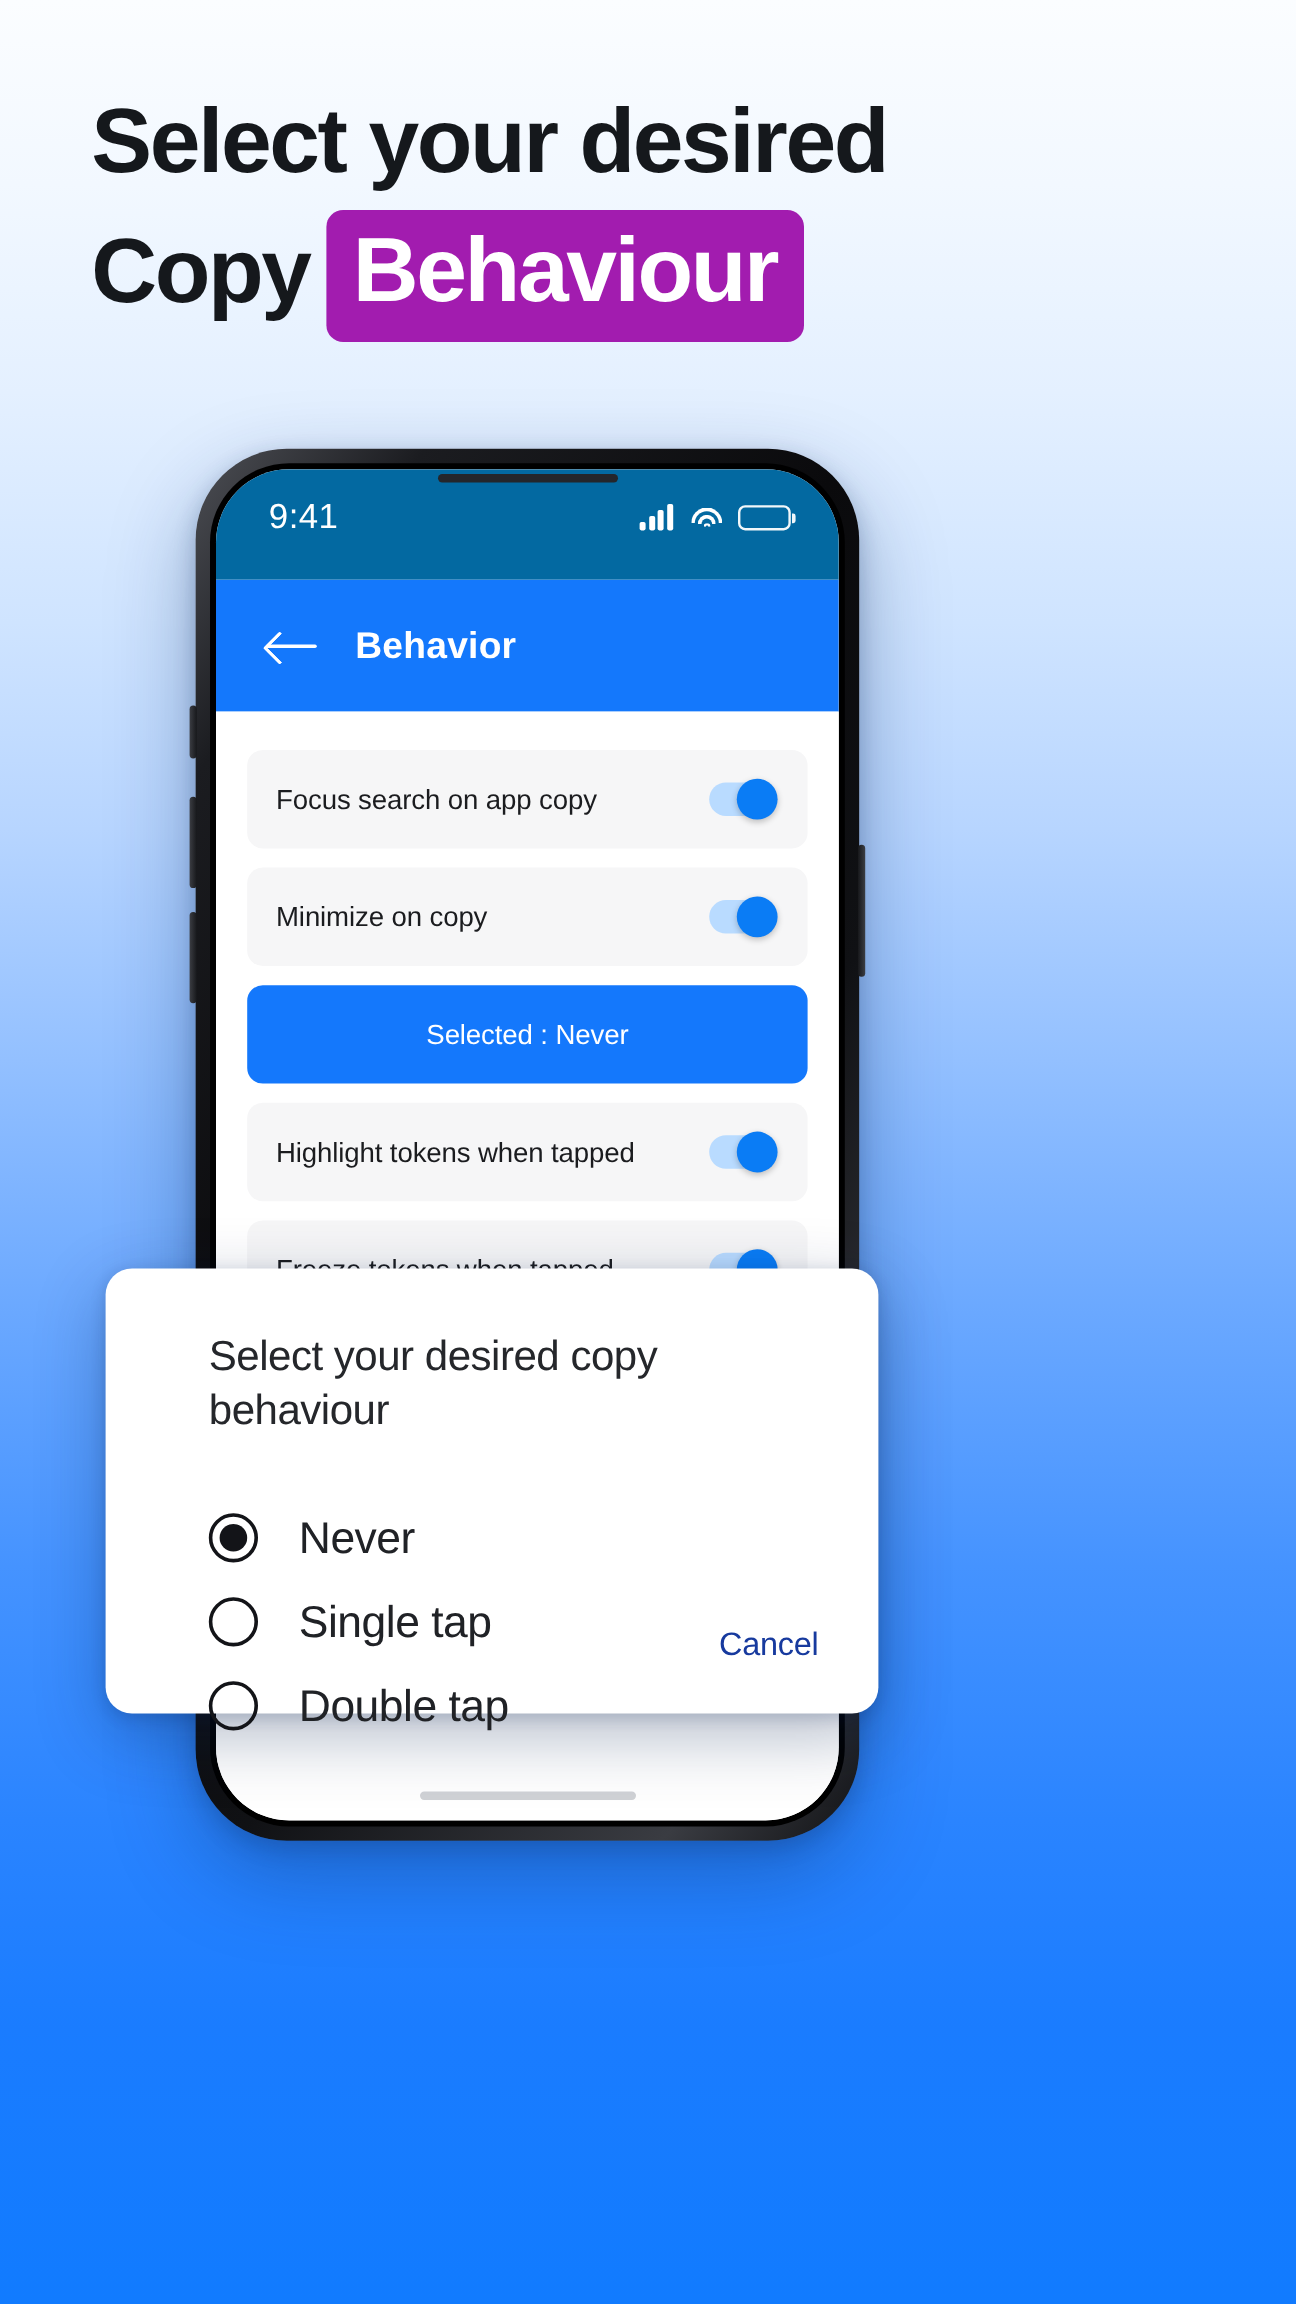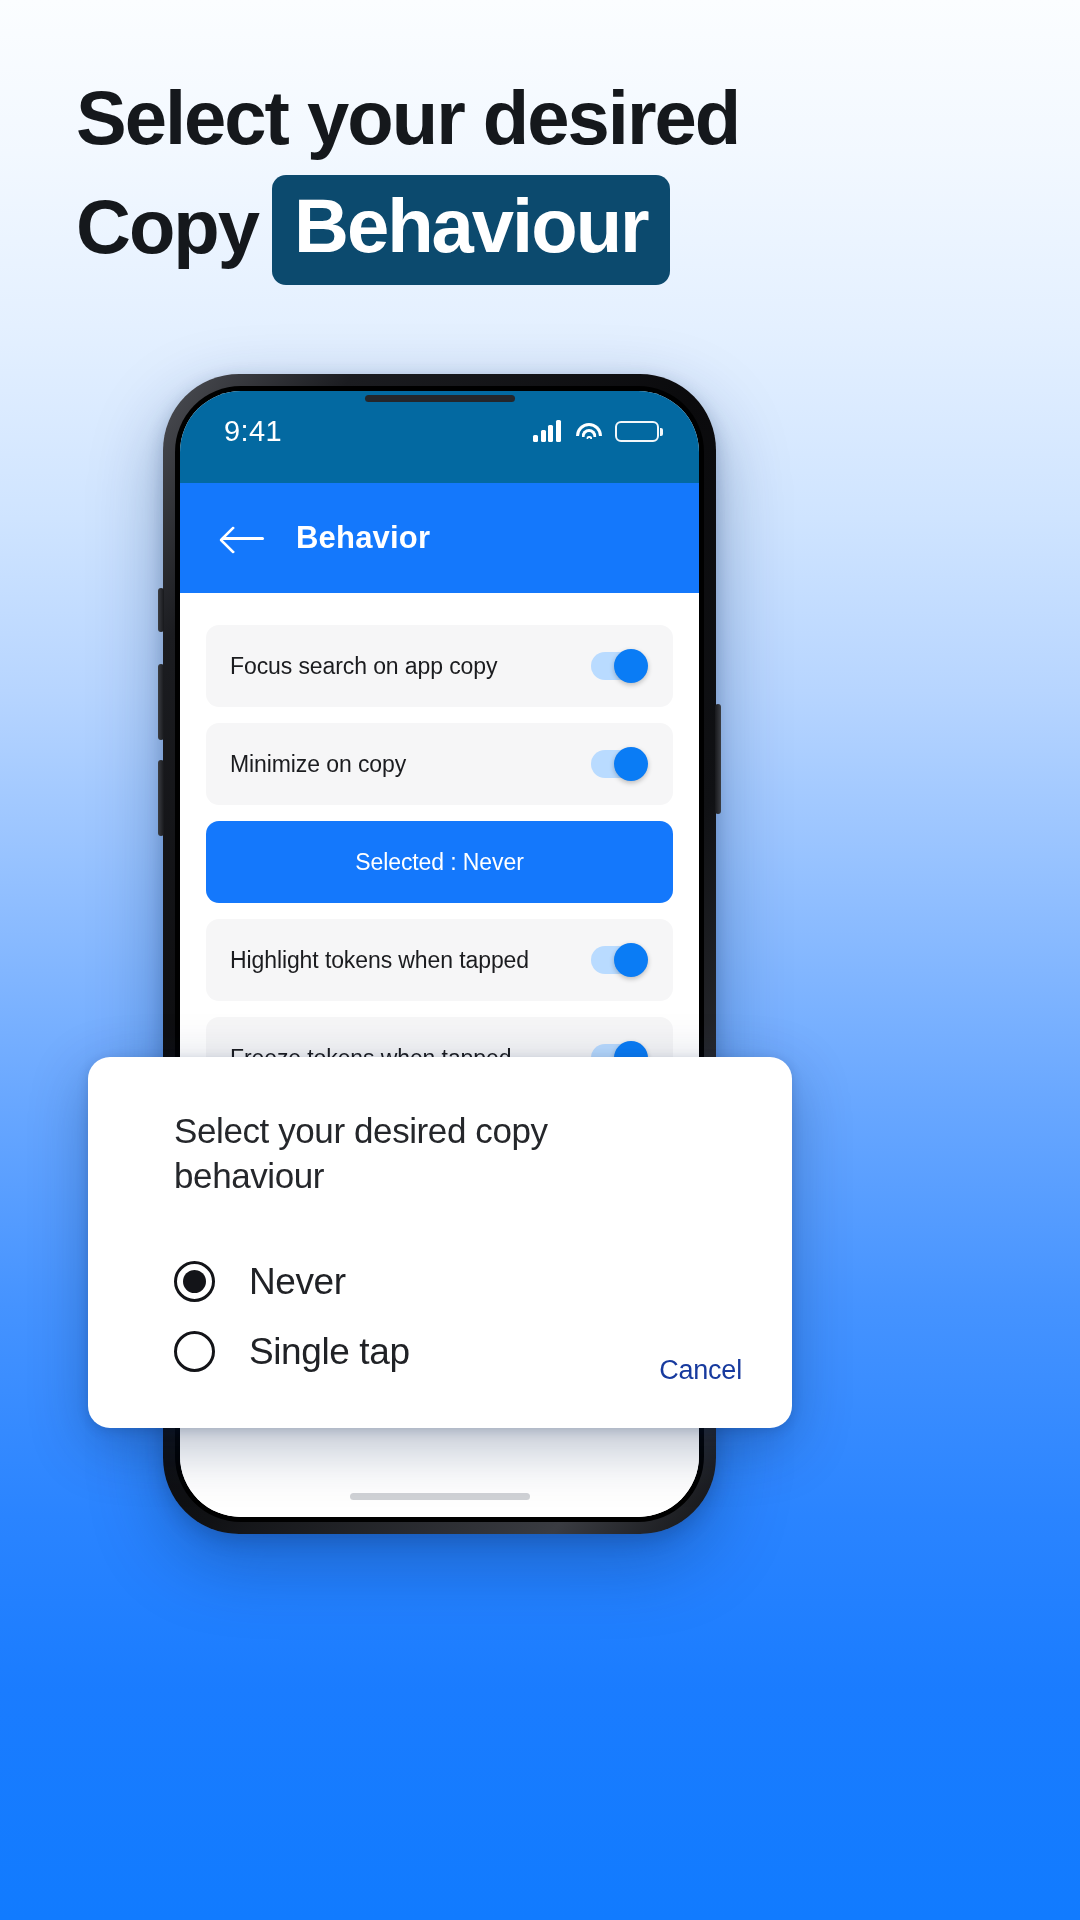--- a/index.html
+++ b/index.html
@@ -16,21 +16,21 @@
 
   
   #headline {
     position:absolute; left:76px; top:66px; width:940px;
     font-weight:700; font-size:76px; line-height:1.38;
     letter-spacing:-2px; color:#15181c;
   }
   #headline .line { display:block; white-space:nowrap; }
   #hl-line2 { margin-top:4px; }
   .hl-hi {
-    display:inline-block; background:#0c4a6e; color:#ffffff;
+    display:inline-block; background:#a21caf; color:#ffffff;
     border-radius:14px; padding:6px 22px 14px 22px;
     margin-left:14px; vertical-align:top; line-height:1.18;
   }
 
   
   #phone-frame {
     position:absolute; left:163px; top:374px;
     width:553px; height:1160px;
     border-radius:76px;
     background:linear-gradient(125deg,#4d4f55 0%,#1b1c20 14%,#0a0a0c 40%,#101114 62%,#3a3c42 88%,#121316 100%);
@@ -108,21 +108,21 @@
     display:flex; align-items:center; justify-content:center;
     color:#fff; font-size:23px; letter-spacing:-.1px;
   }
 
   
   #home-indicator { position:absolute; bottom:17px; left:50%; transform:translateX(-50%);
     width:180px; height:7px; border-radius:5px; background:#d0d2d6; z-index:4; }
 
   
   #dialog {
-    position:absolute; left:88px; top:1057px; width:704px; height:371px;
+    position:absolute; left:88px; top:1057px; width:644px; height:371px;
     background:#fff; border-radius:22px;
     box-shadow:0 18px 58px rgba(6,32,78,.30), 0 3px 12px rgba(6,32,78,.16);
     padding:52px 44px 0 86px; z-index:20;
   }
   #dialog-title { font-size:35px; color:#25272b; line-height:1.28; letter-spacing:-.4px; width:500px; }
   #dialog-options { margin-top:48px; }
   .radio-row { display:flex; align-items:center; gap:34px; height:70px; }
   .radio { width:41px; height:41px; border-radius:50%; border:3.6px solid #131418;
     flex:none; display:flex; align-items:center; justify-content:center; }
   .radio.checked::after { content:""; width:23px; height:23px; border-radius:50%; background:#131418; }
@@ -213,16 +213,20 @@
 
   <div id="dialog-options">
     <div class="radio-row">
       <span class="radio checked"></span>
       <span class="radio-label">Never</span>
     </div>
     <div class="radio-row">
       <span class="radio"></span>
       <span class="radio-label">Single tap</span>
     </div>
+    <div class="radio-row">
+      <span class="radio"></span>
+      <span class="radio-label">Double tap</span>
+    </div>
   </div>
 
   <div id="cancel-button">Cancel</div>
 </div>
 
 </body></html>

